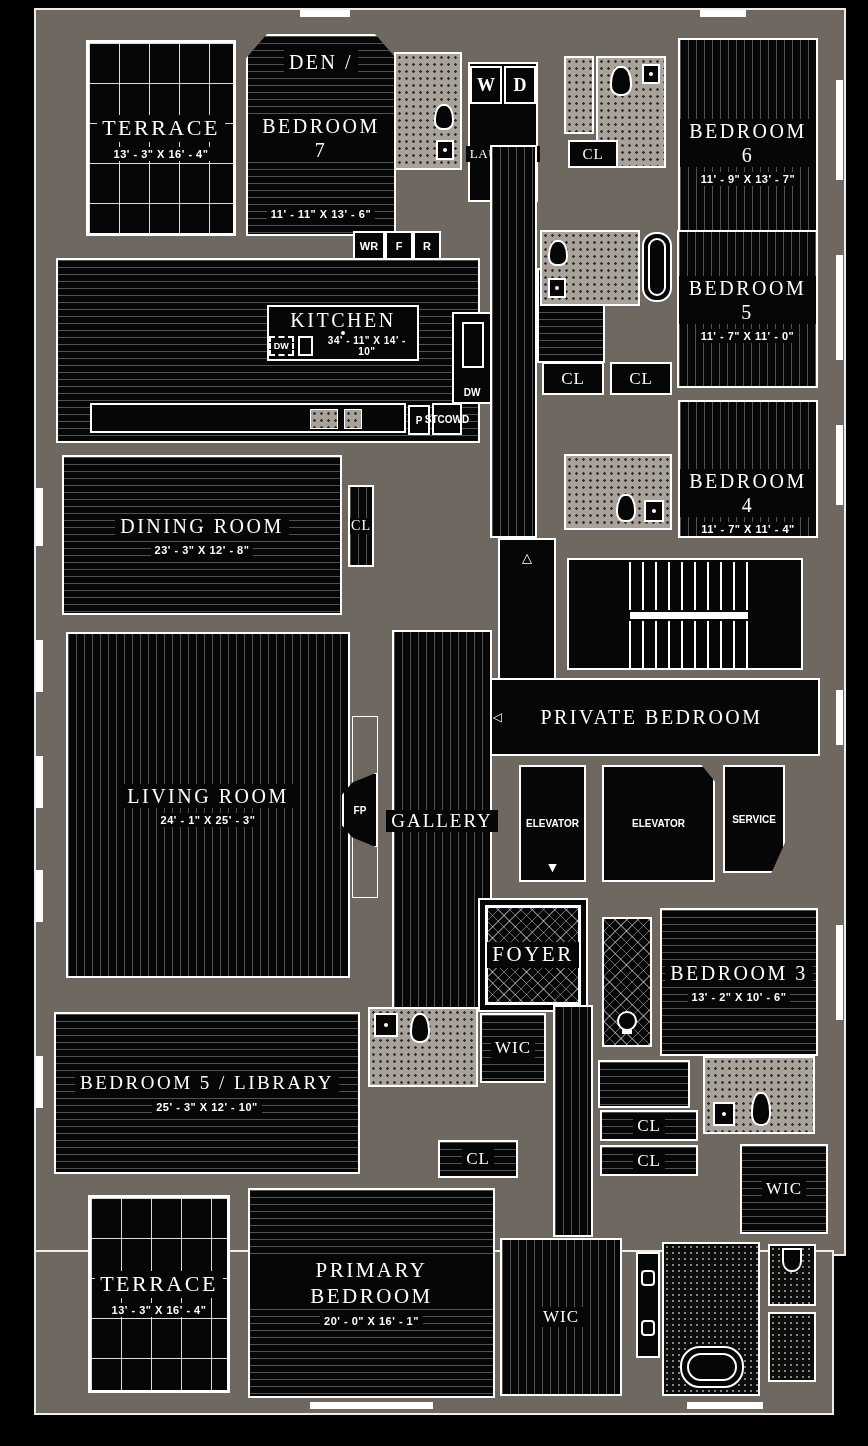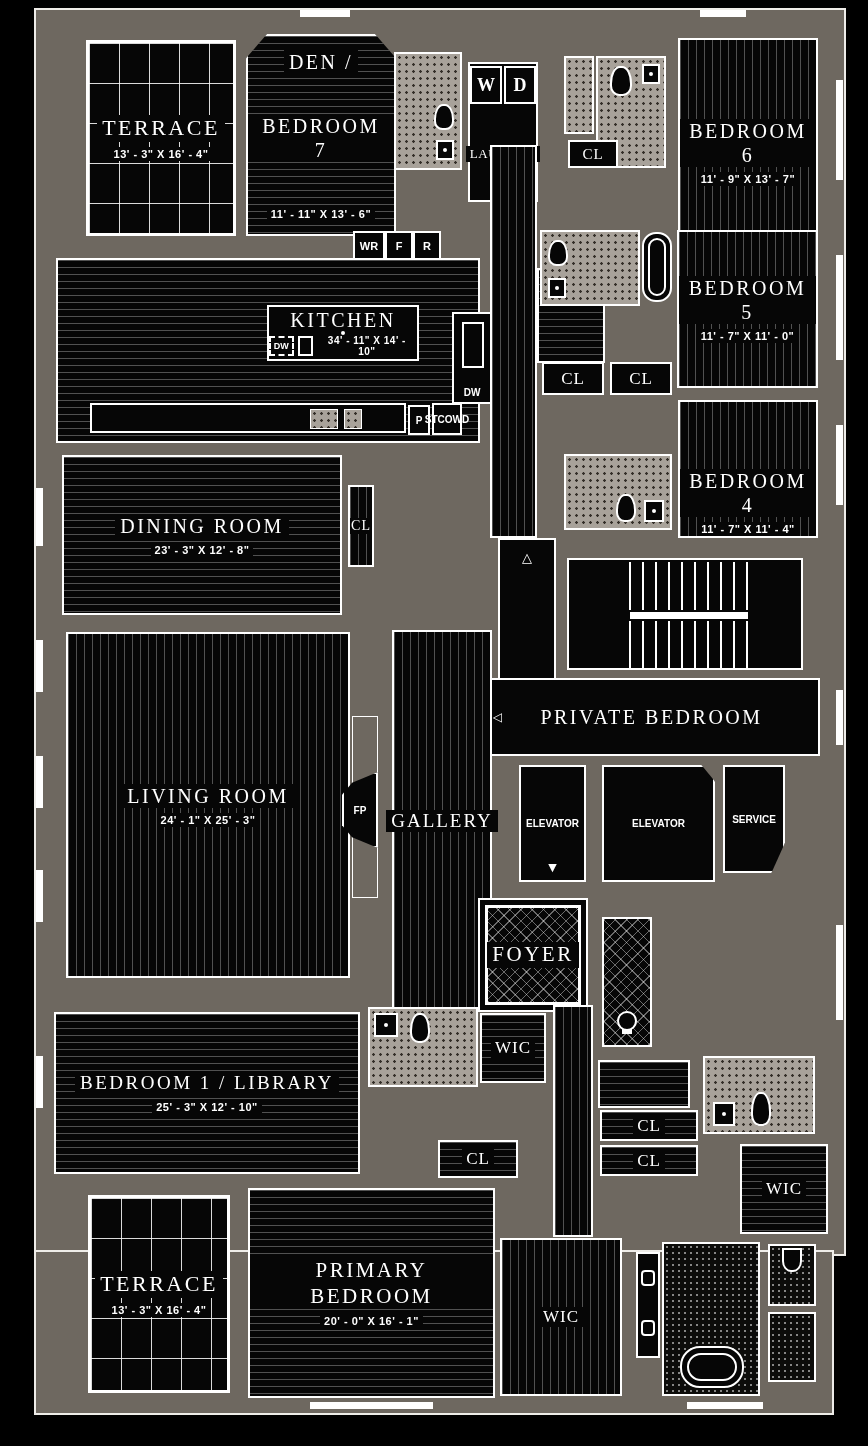--- a/index.html
+++ b/index.html
@@ -202,27 +202,31 @@
     <span class="dm" style="margin:0;font-size:10px;letter-spacing:0;">SERVICE</span>
   </div>
 
   <div class="room herr" style="left:485px;top:905px;width:96px;height:100px;border-width:3px;box-shadow:0 0 0 5px #060606,0 0 0 7px #fff;">
     <span class="nm" style="font-size:21px;">FOYER</span>
   </div>
   <div class="room herr" style="left:602px;top:917px;width:50px;height:130px;">
     <div class="pedsink" style="left:50%;bottom:14px;transform:translateX(-50%);"></div>
   </div>
 
+  <div class="room h7" style="left:660px;top:908px;width:158px;height:148px;">
+    <span class="nm">BEDROOM 3</span>
+    <span class="dm">13' - 2" X 10' - 6"</span>
+  </div>
 
   <div class="room mos" style="left:368px;top:1007px;width:110px;height:80px;">
     <div class="fix sinkd" style="left:4px;top:4px;width:24px;height:24px;"></div>
     <div class="fix toilet" style="left:40px;top:4px;width:20px;height:30px;"></div>
   </div>
   <div class="room h7" style="left:54px;top:1012px;width:306px;height:162px;">
-    <span class="nm" style="font-size:19px;">BEDROOM 1 / LIBRARY</span>
+    <span class="nm" style="font-size:19px;">BEDROOM 5 / LIBRARY</span>
     <span class="dm">25' - 3" X 12' - 10"</span>
   </div>
   <div class="room h7" style="left:480px;top:1013px;width:66px;height:70px;">
     <span class="sm">WIC</span>
   </div>
   <div class="room v8" style="left:553px;top:1005px;width:40px;height:232px;"></div>
   <div class="room h7" style="left:438px;top:1140px;width:80px;height:38px;">
     <span class="sm">CL</span>
   </div>
 

